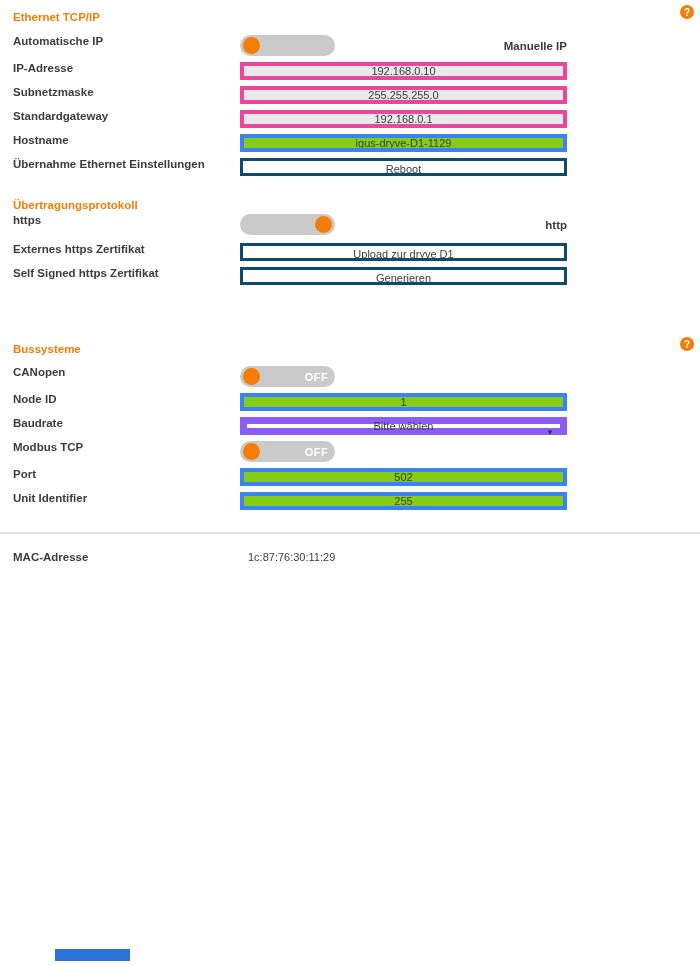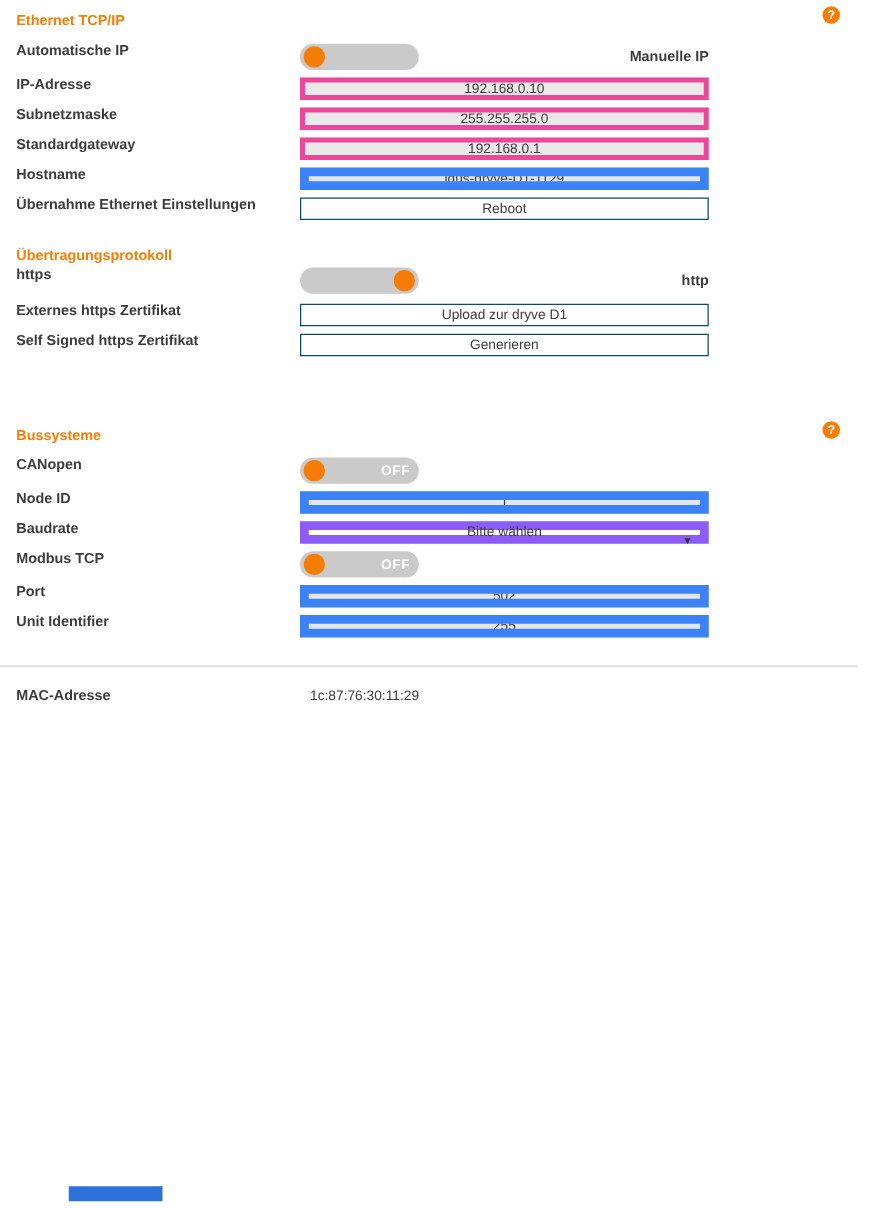--- a/index.html
+++ b/index.html
@@ -7,44 +7,44 @@
     --color-toggle_track:#cacaca;
     --color-field_disabled_bg:#e9e9e9;
     --color-footer_bar:#2c72d9;
   }
   *{box-sizing:border-box;}
   html,body{margin:0;padding:0;}
   body{
     width:700px;height:966px;background:#ffffff;position:relative;overflow:hidden;
     font-family:"Liberation Sans",sans-serif;color:#3c3c3c;
   }
-  .page{padding:9px 28px 0 13px;}
+  .page{padding:9px 6px 0 13px;}
 
   .section-head{position:relative;line-height:13px;}
   .section-title{color:var(--color-accent,#f57d05);font-size:11.5px;font-weight:bold;line-height:13px;}
   .help{
     position:absolute;right:0;top:-4px;width:14px;height:14px;border-radius:50%;
     background:var(--color-accent,#f57d05);color:#fff;font-size:10px;font-weight:bold;
     display:flex;align-items:center;justify-content:center;cursor:pointer;
   }
 
   .row{display:flex;align-items:flex-start;}
   .row-toggle{height:21px;margin-bottom:6px;}
   .row-field{height:18px;margin-bottom:6px;}
   .label{width:227px;flex-shrink:0;font-size:11.5px;font-weight:bold;color:#3c3c3c;}
   .ctrl{width:327px;display:flex;align-items:center;position:relative;}
   .right-label{margin-left:auto;font-size:11.5px;font-weight:bold;color:#3c3c3c;}
 
   .field,.btn,.selectbox{
     width:327px;height:18px;font-size:11px;color:#3c3c3c;text-align:center;
     font-family:"Liberation Sans",sans-serif;
   }
-  .field{border:7px solid #3b82f6;background:#e5e5e5;padding:0;}
+  .field{border:4px solid #3b82f6;background:#84cc16;padding:0;}
   .field:disabled{background:var(--color-field_disabled_bg,#e9e9e9);border:4px solid #ec4899;color:#3c3c3c;}
-  .btn{border:1px solid #0c4a6e;background:#fff;cursor:pointer;padding:0;line-height:16px;}
+  .btn{border:3px solid #0c4a6e;background:#fff;cursor:pointer;padding:0;line-height:16px;}
   .selectbox{border:7px solid #8b5cf6;background:#fff;display:flex;align-items:center;justify-content:center;cursor:pointer;position:relative;}
   .selectbox .arrow{position:absolute;right:6px;top:4px;font-size:8px;line-height:9px;color:#333;}
 
   .toggle{width:95px;height:21px;border-radius:11px;background:var(--color-toggle_track,#cacaca);position:relative;cursor:pointer;flex-shrink:0;}
   .knob{position:absolute;top:2px;width:17px;height:17px;border-radius:50%;background:var(--color-accent,#f57d05);}
   .toggle--left .knob{left:3px;}
   .toggle--right .knob{right:3px;}
   .toggle-state{
     position:absolute;left:58px;right:0;top:0;bottom:0;display:flex;align-items:center;justify-content:center;
     color:#fff;font-size:11px;font-weight:bold;letter-spacing:.5px;

